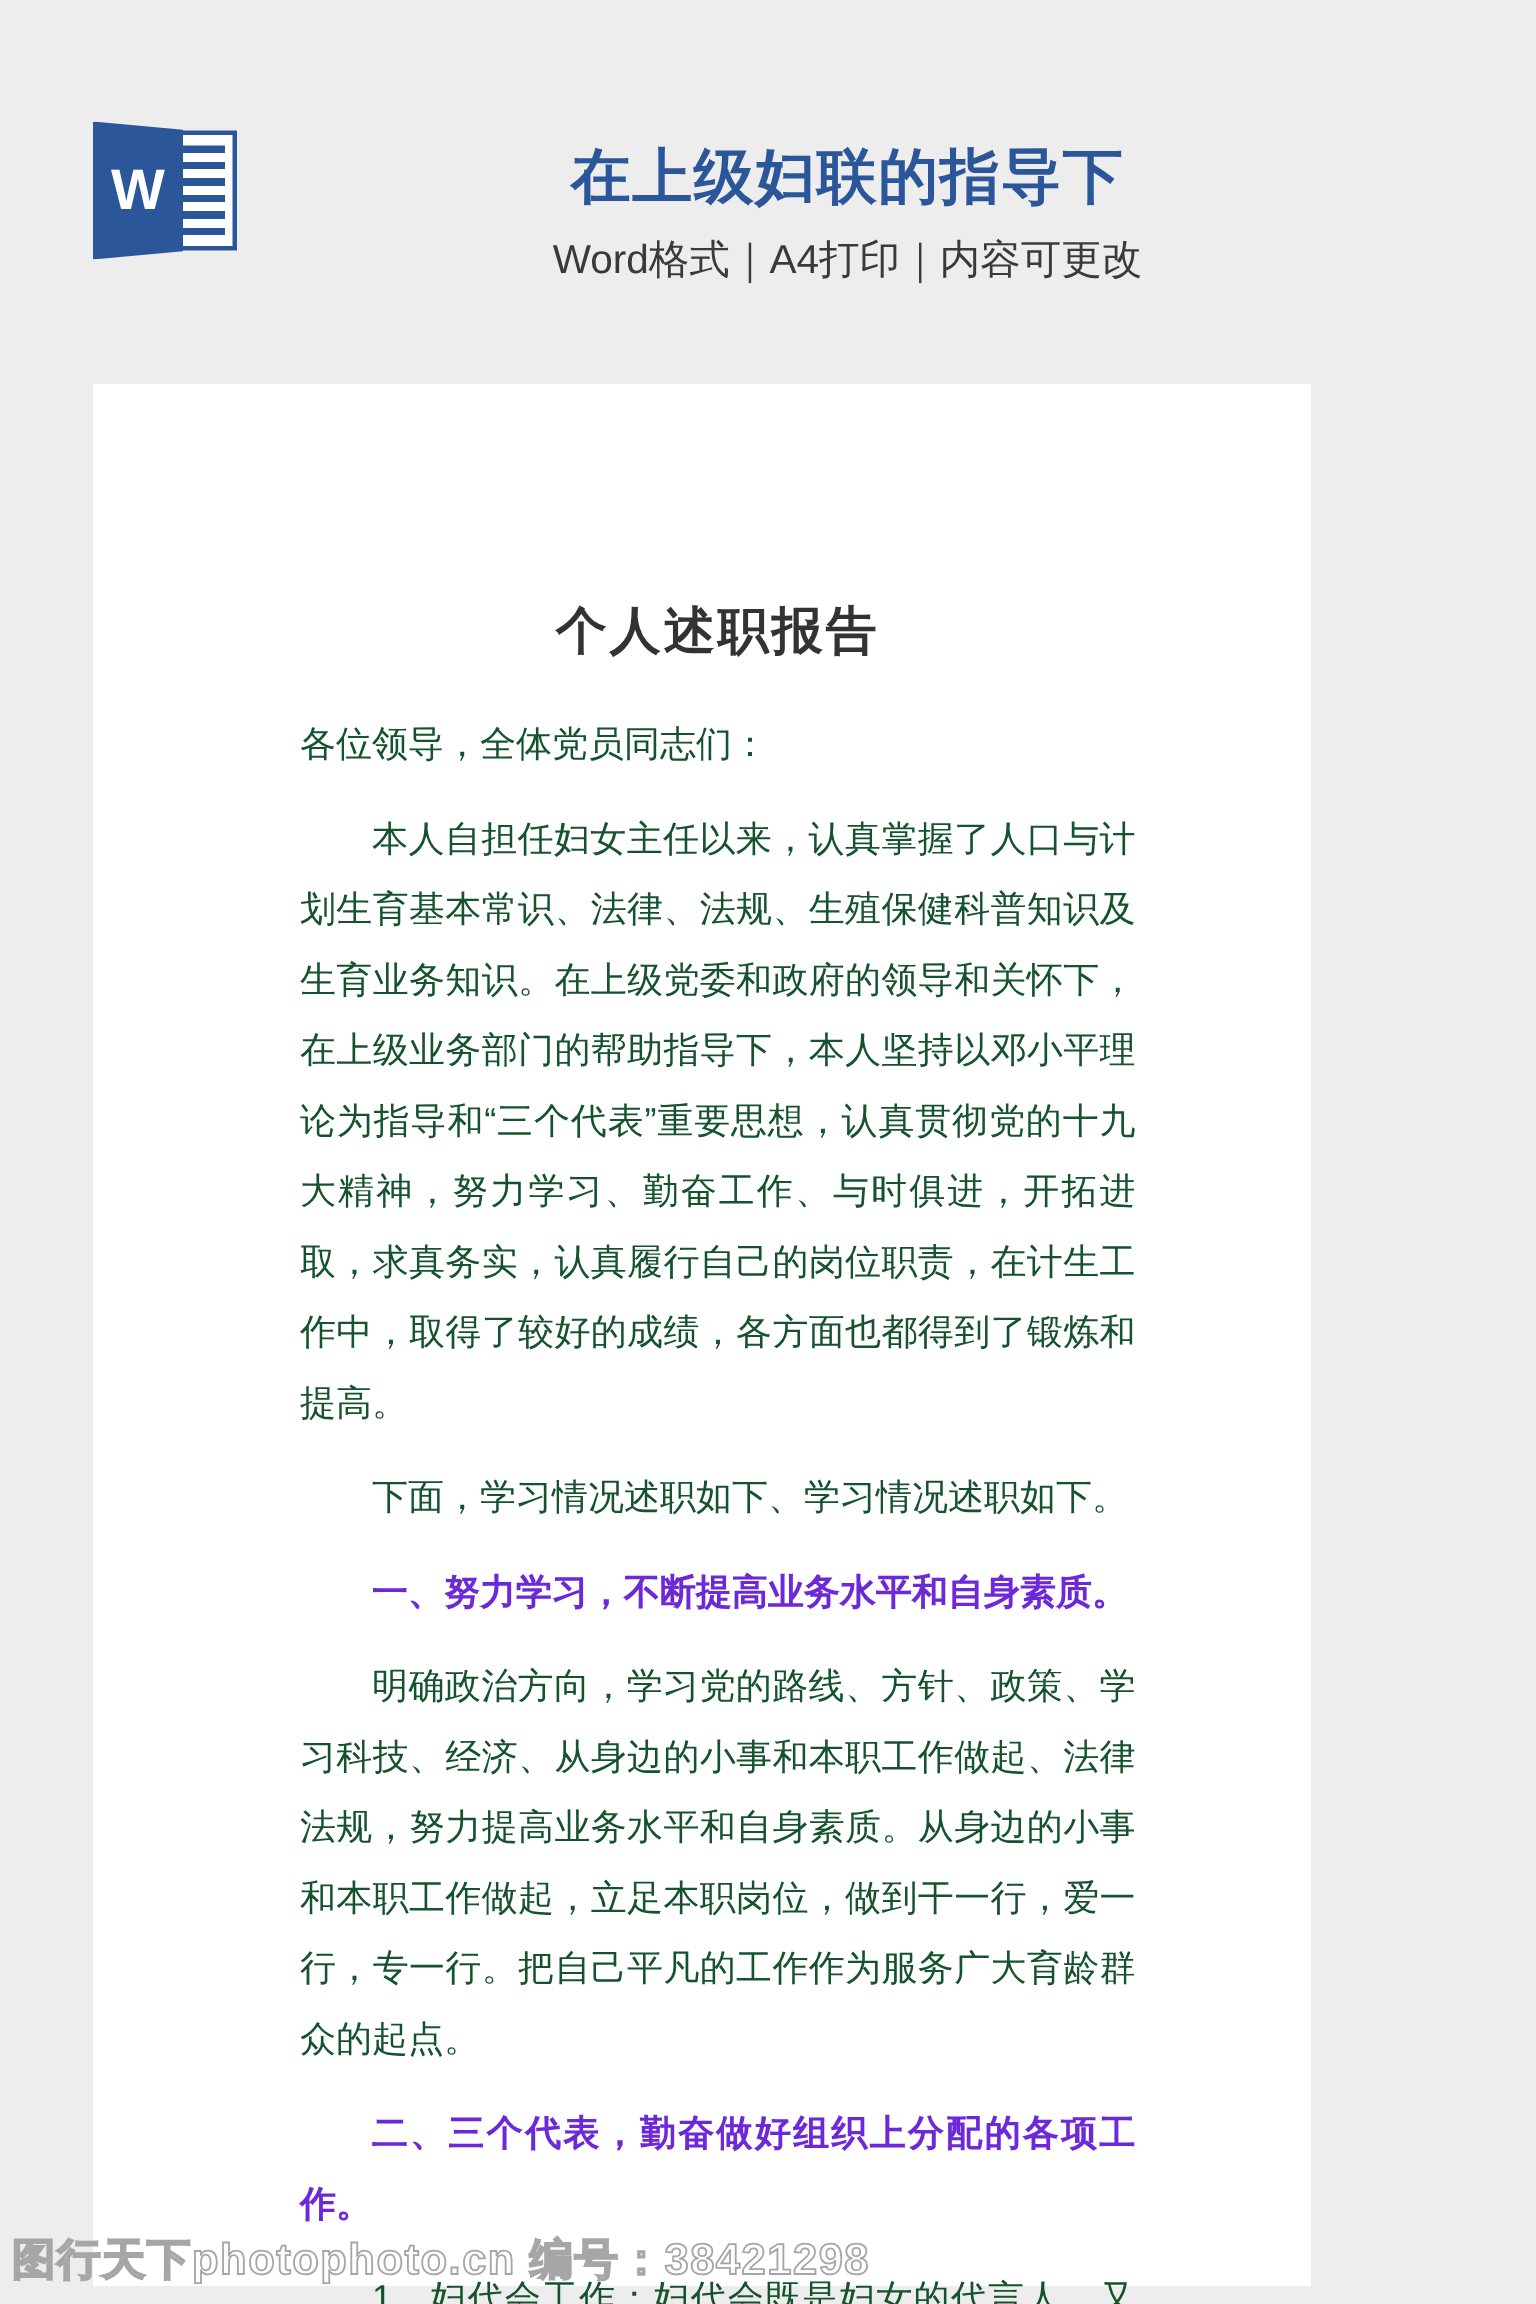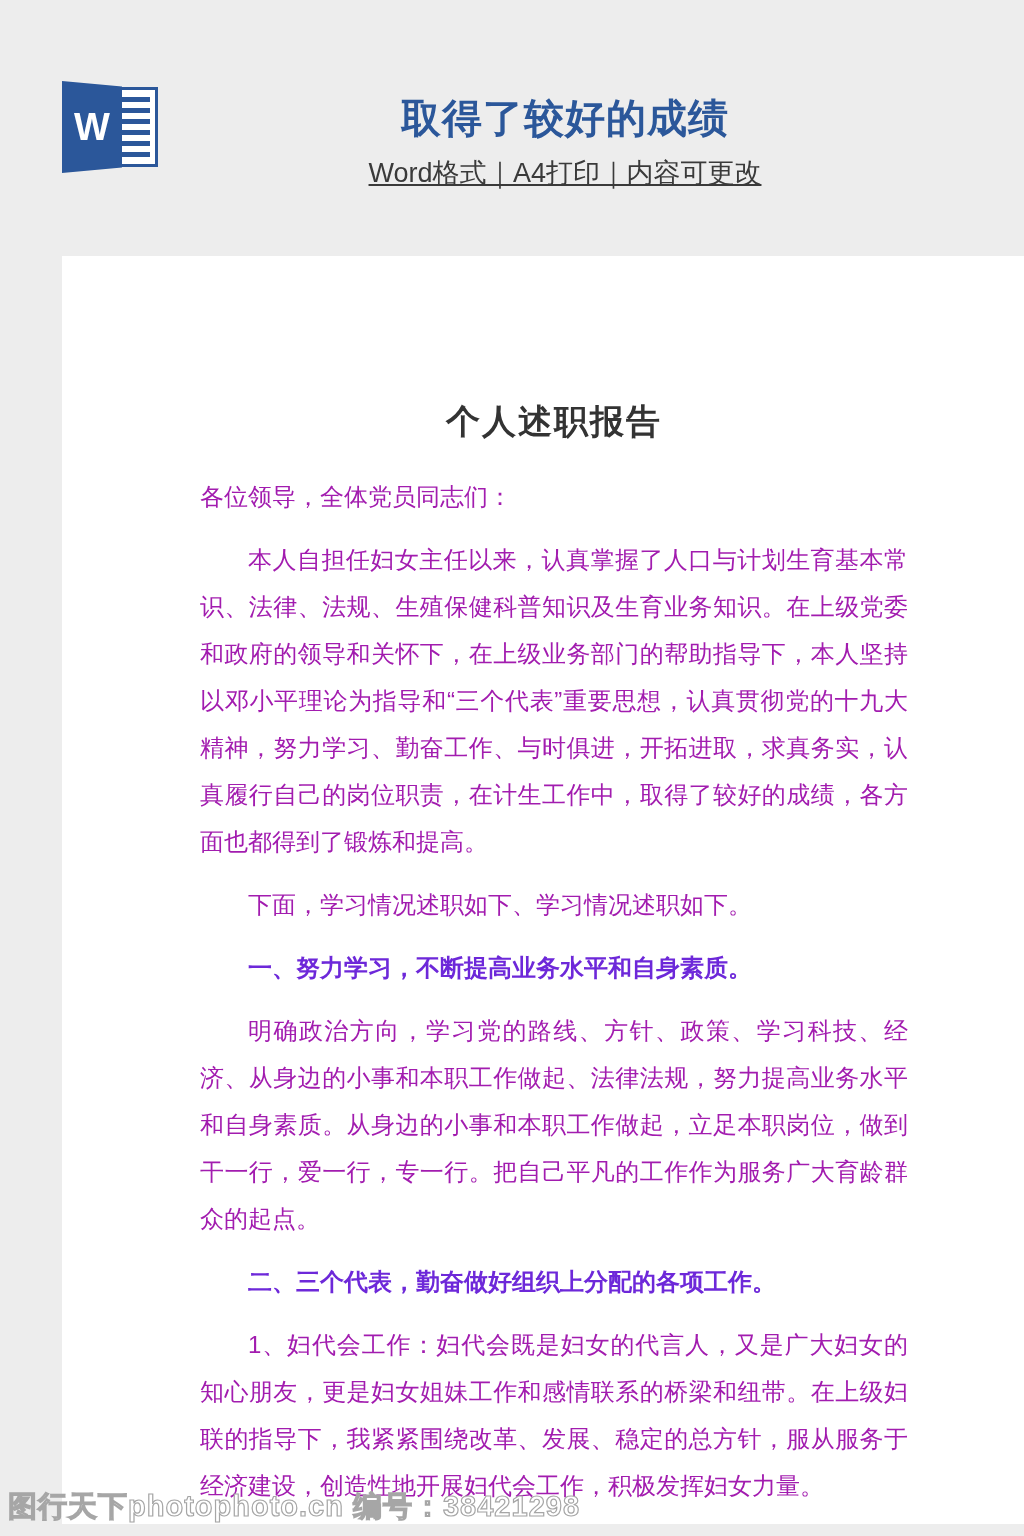--- a/index.html
+++ b/index.html
@@ -42,40 +42,39 @@
   .header-title {
     color: var(--blue);
     font-size: 40px; font-weight: bold;
     line-height: 48px; letter-spacing: 1px;
     margin: 0 0 16px 0;
   }
   .header-subtitle {
     color: #3a3a3a;
     font-size: 27px; line-height: 30px;
     margin: 0;
-    text-decoration: underline;
   }
 
   
   .page {
     position: absolute; left: 62px; top: 256px;
-    width: 963px; height: 1268px;
+    width: 812px; height: 1268px;
     background: #ffffff;
     box-sizing: border-box;
     padding: 143px 117px 0 138px;
   }
   .doc-title {
     color: #333333;
     font-size: 34px; font-weight: bold;
     text-align: center; line-height: 44px;
     margin: 0 0 30px 0;
     letter-spacing: 2px;
   }
   .para {
-    color: #a21caf;
+    color: #14532d;
     font-size: 24px;
     line-height: 47px;
     margin: 0 0 16px 0;
     text-align: justify;
     text-justify: inter-ideograph;
   }
   .para.indent { text-indent: 2em; }
   .para.bold { font-weight: bold; color: #6d28d9; }
 
   
@@ -93,21 +92,21 @@
 <body>
 
 <div class="header">
   <div class="word-icon">
     <div class="wi-page"></div>
     <div class="wi-cover">
       <span class="wi-letter">W</span>
     </div>
   </div>
   <div class="header-text">
-    <h1 class="header-title">取得了较好的成绩</h1>
+    <h1 class="header-title">在上级妇联的指导下</h1>
     <p class="header-subtitle">Word格式｜A4打印｜内容可更改</p>
   </div>
 </div>
 
 <div class="page">
   <h2 class="doc-title">个人述职报告</h2>
   <p class="para">各位领导，全体党员同志们：</p>
   <p class="para indent">本人自担任妇女主任以来，认真掌握了人口与计划生育基本常识、法律、法规、生殖保健科普知识及生育业务知识。在上级党委和政府的领导和关怀下，在上级业务部门的帮助指导下，本人坚持以邓小平理论为指导和“三个代表”重要思想，认真贯彻党的十九大精神，努力学习、勤奋工作、与时俱进，开拓进取，求真务实，认真履行自己的岗位职责，在计生工作中，取得了较好的成绩，各方面也都得到了锻炼和提高。</p>
   <p class="para indent">下面，学习情况述职如下、学习情况述职如下。</p>
   <p class="para indent bold">一、努力学习，不断提高业务水平和自身素质。</p>

